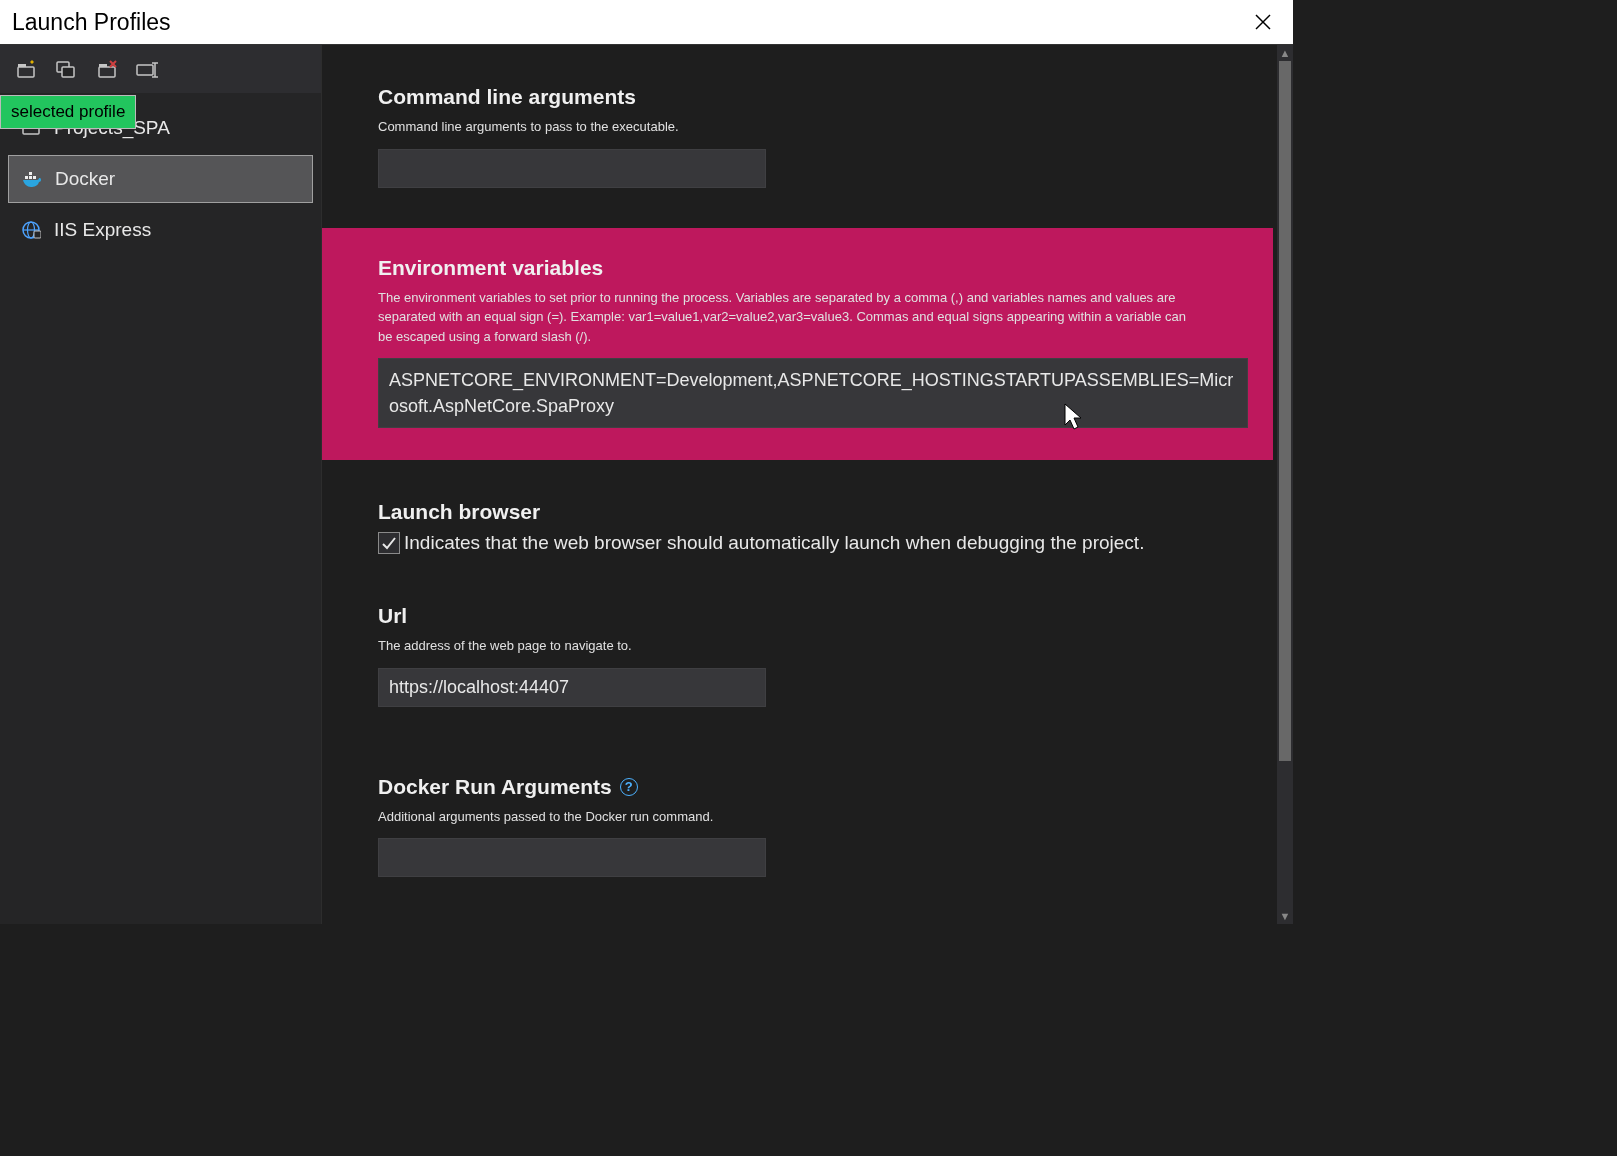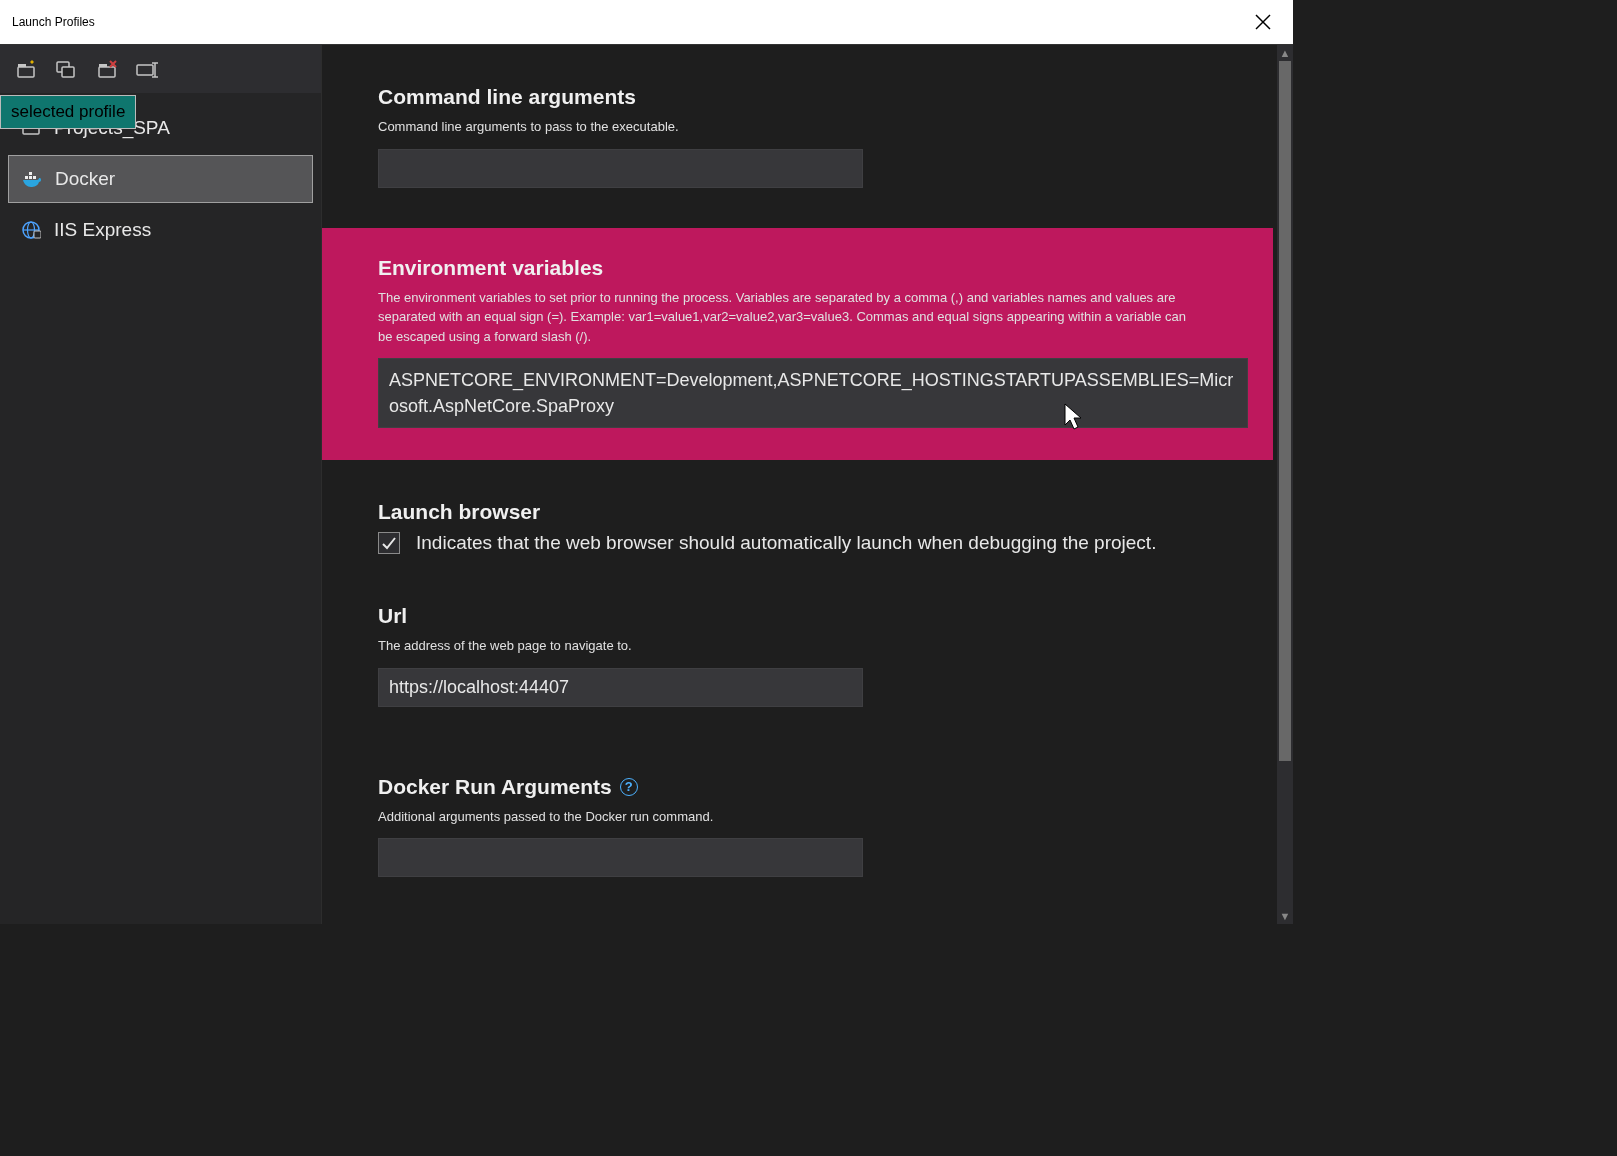--- a/index.html
+++ b/index.html
@@ -18,21 +18,21 @@
     background: #1e1e1e;
     position: relative;
   }
   .titlebar {
     height: 45px;
     background: #ffffff;
     display: flex;
     align-items: center;
     padding: 0 12px;
     color: #000;
-    font-size: 12px;
+    font-size: 23px;
     border-bottom: 1px solid #333;
     justify-content: space-between;
   }
   .titlebar .title { flex: 1; }
   .close-btn {
     width: 36px; height: 36px;
     display: flex; align-items: center; justify-content: center;
     cursor: pointer;
     font-size: 20px;
   }
@@ -62,21 +62,21 @@
     width: 26px; height: 22px;
     display: flex; align-items: center; justify-content: center;
     cursor: pointer;
     color: #c5c5c5;
   }
   .tool-icon svg { display: block; }
   .tooltip-badge {
     position: absolute;
     top: 50px;
     left: 0;
-    background: #0f766e;
+    background: #22c55e;
     color: #000;
     padding: 6px 10px;
     font-size: 17px;
     z-index: 5;
     border: 1px solid #bbb;
   }
   .profile-list {
     padding: 6px 8px 8px 8px;
     display: flex;
     flex-direction: column;
@@ -160,33 +160,33 @@
     line-height: 1.5;
     margin-bottom: 12px;
     max-width: 820px;
   }
   .text-input {
     background: #37373a;
     border: 1px solid #3f3f42;
     color: #e8e8e8;
     font-size: 18px;
     padding: 8px 10px;
-    width: 485px;
+    width: 388px;
     font-family: inherit;
   }
   .text-input.wide {
     width: 870px;
     min-height: 56px;
     resize: none;
     line-height: 1.45;
   }
   .checkbox-row {
     display: flex;
     align-items: center;
-    gap: 16px;
+    gap: 4px;
     font-size: 19px;
   }
   .vs-check {
     width: 22px; height: 22px;
     border: 1px solid #8a8a8a;
     background: #2d2d30;
     display: flex; align-items: center; justify-content: center;
     cursor: pointer;
     flex-shrink: 0;
   }

